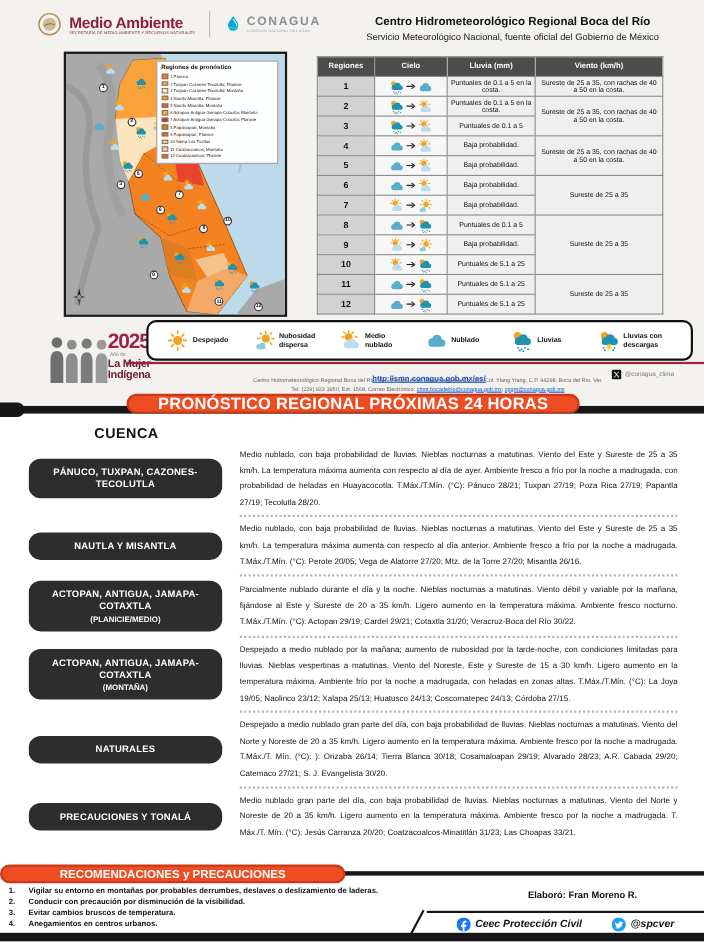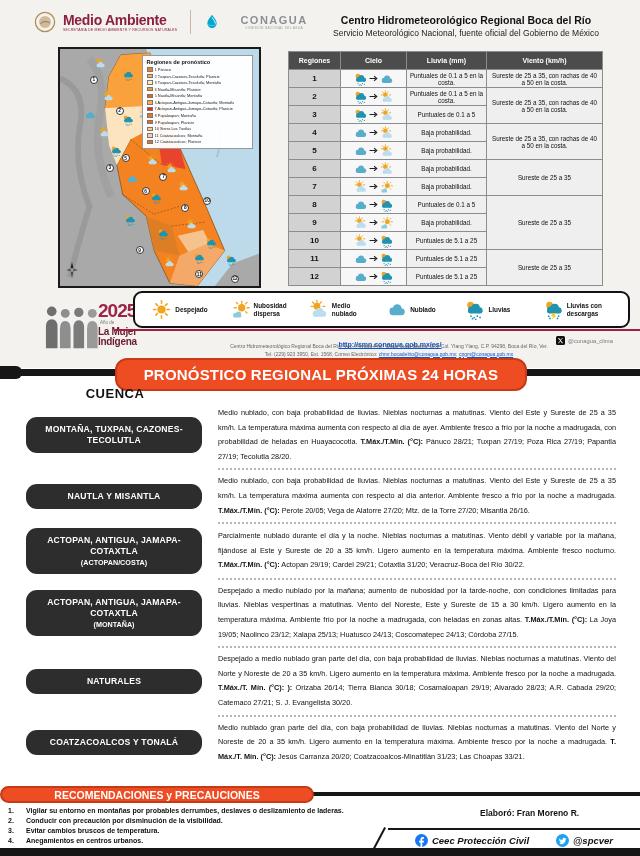--- a/index.html
+++ b/index.html
@@ -7,21 +7,21 @@
   .page { position:relative; width:640px; height:856px; background:#fff; margin:0 auto; overflow:hidden; }
   .top-band { position:absolute; left:0; top:0; width:640px; height:368px; background:#f4f2ef; }
 
   
   .hdr-left { position:absolute; left:34px; top:10px; display:flex; align-items:center; gap:7px; }
   .seal { width:22px; height:22px; }
   .brand-block { display:flex; flex-direction:column; }
   .brand { font-size:14px; font-weight:bold; color:#8b1f41; letter-spacing:-0.3px; }
   .brand-tag { font-size:3.5px; color:#8b1f41; letter-spacing:0.2px; }
   .hdr-divider { width:1px; height:24px; background:#c9b9a6; margin:0 6px; }
-  .agency-block { display:flex; align-items:center; gap:20px;text-align:center; }
+  .agency-block { display:flex; align-items:center; gap:4px; }
   .drop { width:16px; height:18px; }
   .agency { font-size:11px; font-weight:bold; color:#8a8f94; letter-spacing:1.5px; }
   .agency-tag { font-size:3.2px; color:#9aa0a6; letter-spacing:0.3px; }
   .hdr-right { position:absolute; left:300px; top:14px; width:332px; text-align:center; }
   .hdr-title { font-size:10.5px; font-weight:bold; color:#111; }
   .hdr-sub { font-size:8.5px; color:#222; margin-top:2px; }
 
   
   .map-panel { position:absolute; left:58px; top:47px; width:203px; height:241px; border:2px solid #1a1a1a; background:#aaa; }
   .map-panel svg.mapgfx { position:absolute; inset:0; width:100%; height:100%; }
@@ -72,34 +72,34 @@
   .url-link { font-size:7px; font-weight:bold; color:#1155cc; text-decoration:underline; }
   .contact { position:absolute; left:148px; top:343px; width:482px; text-align:center; font-size:5px; color:#666; line-height:1.5; }
   .contact a { color:#1155cc; text-decoration:underline; }
   .x-badge { position:absolute; left:556px; top:336px; display:flex; align-items:center; gap:3px; }
   .x-logo { width:9px; height:9px; }
   .x-handle { font-size:5.8px; color:#777; }
 
   
   .black-bar { position:absolute; left:0; top:369px; width:640px; height:7px; background:#161616; }
   .black-nub { position:absolute; left:0; top:366px; width:22px; height:13px; background:#161616; border-radius:0 6px 6px 0; }
-  .banner { position:absolute; left:115px; top:358px; width:412px; height:33px; background:#ee4c23; border:2px solid #c63a18; border-radius:12px; display:flex; align-items:center; justify-content:center;text-align:center; }
+  .banner { position:absolute; left:115px; top:358px; width:412px; height:18px; background:#ee4c23; border:2px solid #c63a18; border-radius:12px; display:flex; align-items:center; justify-content:center;text-align:center; }
   .banner-text { font-size:15px; font-weight:bold; color:#fff; letter-spacing:0.2px; }
   .cuenca-head { position:absolute; left:40px; top:386px; width:150px; text-align:center; font-size:13px; font-weight:900; color:#111; letter-spacing:0.5px; }
 
   
   .sections { position:absolute; left:26px; top:402px; width:590px; height:383px; display:flex; flex-direction:column; overflow:hidden; }
   .section { display:flex; gap:16px; padding:4px 0; align-items:center; }
   .dotted { border-top:2px dotted #b5b5b5; margin-left:192px; }
   .pill { flex:none; width:176px; background:#2d2d2d; color:#fff; border-radius:11px; padding:7px 10px; text-align:center; align-self:center; }
   .pill-name { font-size:8.6px; font-weight:bold; line-height:1.3; letter-spacing:0.2px; }
   .pill-sub { font-size:7.2px; font-weight:bold; line-height:1.3; }
   .pill-sub:empty { display:none; }
   .sec-text { flex:1; font-size:7.3px; color:#111; line-height:2.0; text-align:justify; }
-  .sec-text b { font-weight:bold;margin-top:44px; }
+  .sec-text b { font-weight:normal;margin-top:44px; }
 
   
   .reco-banner { position:absolute; left:0px; top:786px; width:314px; height:17px; background:#ee4c23; border:2px solid #c63a18; border-radius:9px; display:flex; align-items:center; justify-content:center; }
   .reco-title { font-size:10.5px; font-weight:bold; color:#fff;text-align:center; }
   .reco-line { position:absolute; left:305px; top:792px; width:335px; height:4px; background:#161616; }
   .reco-list { position:absolute; left:8px; top:806px; width:448px; }
   .reco-item { display:flex; gap:8px; font-size:7px; font-weight:bold; color:#111; line-height:1.45; }
   .reco-num { width:10px; flex:none; }
   .elaboro { position:absolute; left:480px; top:808px; width:150px; font-size:8.5px; font-weight:bold; color:#111; }
   .social-box { position:absolute; left:388px; top:828px; width:252px; height:22px; border-top:2px solid #161616; display:flex; align-items:center; justify-content:space-evenly; background:#fff; }
@@ -1232,36 +1232,36 @@
   <div class="black-bar"></div>
   <div class="black-nub"></div>
   <div class="banner">
     <span class="banner-text">PRONÓSTICO REGIONAL PRÓXIMAS 24 HORAS</span>
   </div>
   <div class="cuenca-head">CUENCA</div>
 
   <div class="sections">
     <div class="section">
       <div class="pill">
-          <div class="pill-name">MONTAÑA, TUXPAN, CAZONES-TECOLUTLA</div>
+          <div class="pill-name">PÁNUCO, TUXPAN, CAZONES-TECOLUTLA</div>
         </div>
       <div class="sec-text"><span>Medio nublado, con baja probabilidad de lluvias. Nieblas nocturnas a matutinas. Viento del Este y Sureste de 25 a 35 km/h. La temperatura máxima aumenta con respecto al día de ayer. Ambiente fresco a frío por la noche a madrugada, con probabilidad de heladas en Huayacocotla. </span><b>T.Máx./T.Mín. (°C):</b><span> Pánuco 28/21; Tuxpan 27/19; Poza Rica 27/19; Papantla 27/19; Tecolutla 28/20.</span></div>
     </div>
     <div class="dotted"></div>
     <div class="section">
       <div class="pill">
           <div class="pill-name">NAUTLA Y MISANTLA</div>
         </div>
       <div class="sec-text"><span>Medio nublado, con baja probabilidad de lluvias. Nieblas nocturnas a matutinas. Viento del Este y Sureste de 25 a 35 km/h. La temperatura máxima aumenta con respecto al día anterior. Ambiente fresco a frío por la noche a madrugada. </span><b>T.Máx./T.Mín. (°C):</b><span> Perote 20/05; Vega de Alatorre 27/20; Mtz. de la Torre 27/20; Misantla 26/16.</span></div>
     </div>
     <div class="dotted"></div>
     <div class="section">
       <div class="pill">
           <div class="pill-name">ACTOPAN, ANTIGUA, JAMAPA-COTAXTLA</div>
-          <div class="pill-sub">(ACTOPAN/COSTA)</div>
+          <div class="pill-sub">(PLANICIE/MEDIO)</div>
         </div>
       <div class="sec-text"><span>Parcialmente nublado durante el día y la noche. Nieblas nocturnas a matutinas. Viento débil y variable por la mañana, fijándose al Este y Sureste de 20 a 35 km/h. Ligero aumento en la temperatura máxima. Ambiente fresco nocturno. </span><b>T.Máx./T.Mín. (°C):</b><span> Actopan 29/19; Cardel 29/21; Cotaxtla 31/20; Veracruz-Boca del Río 30/22.</span></div>
     </div>
     <div class="dotted"></div>
     <div class="section">
       <div class="pill">
           <div class="pill-name">ACTOPAN, ANTIGUA, JAMAPA-COTAXTLA</div>
           <div class="pill-sub">(MONTAÑA)</div>
         </div>
       <div class="sec-text"><span>Despejado a medio nublado por la mañana; aumento de nubosidad por la tarde-noche, con condiciones limitadas para lluvias. Nieblas vespertinas a matutinas. Viento del Noreste, Este y Sureste de 15 a 30 km/h. Ligero aumento en la temperatura máxima. Ambiente frío por la noche a madrugada, con heladas en zonas altas. </span><b>T.Máx./T.Mín. (°C):</b><span> La Joya 19/05; Naolinco 23/12; Xalapa 25/13; Huatusco 24/13; Coscomatepec 24/13; Córdoba 27/15.</span></div>
@@ -1269,21 +1269,21 @@
     <div class="dotted"></div>
     <div class="section">
       <div class="pill">
           <div class="pill-name">NATURALES</div>
         </div>
       <div class="sec-text"><span>Despejado a medio nublado gran parte del día, con baja probabilidad de lluvias. Nieblas nocturnas a matutinas. Viento del Norte y Noreste de 20 a 35 km/h. Ligero aumento en la temperatura máxima. Ambiente fresco por la noche a madrugada. </span><b>T.Máx./T. Mín. (°C): ):</b><span> Orizaba 26/14; Tierra Blanca 30/18; Cosamaloapan 29/19; Alvarado 28/23; A.R. Cabada 29/20; Catemaco 27/21; S. J. Evangelista 30/20.</span></div>
     </div>
     <div class="dotted"></div>
     <div class="section">
       <div class="pill">
-          <div class="pill-name">COATZACOALCOS Y TONALÁ</div>
+          <div class="pill-name">PRECAUCIONES Y TONALÁ</div>
         </div>
       <div class="sec-text"><span>Medio nublado gran parte del día, con baja probabilidad de lluvias. Nieblas nocturnas a matutinas. Viento del Norte y Noreste de 20 a 35 km/h. Ligero aumento en la temperatura máxima. Ambiente fresco por la noche a madrugada. </span><b>T. Máx./T. Mín. (°C):</b><span> Jesús Carranza 20/20; Coatzacoalcos-Minatitlán 31/23; Las Choapas 33/21.</span></div>
     </div>
   </div>
 
   <div class="reco-line"></div>
   <div class="reco-banner">
     <span class="reco-title">RECOMENDACIONES y PRECAUCIONES</span>
   </div>
   <div class="reco-list">

